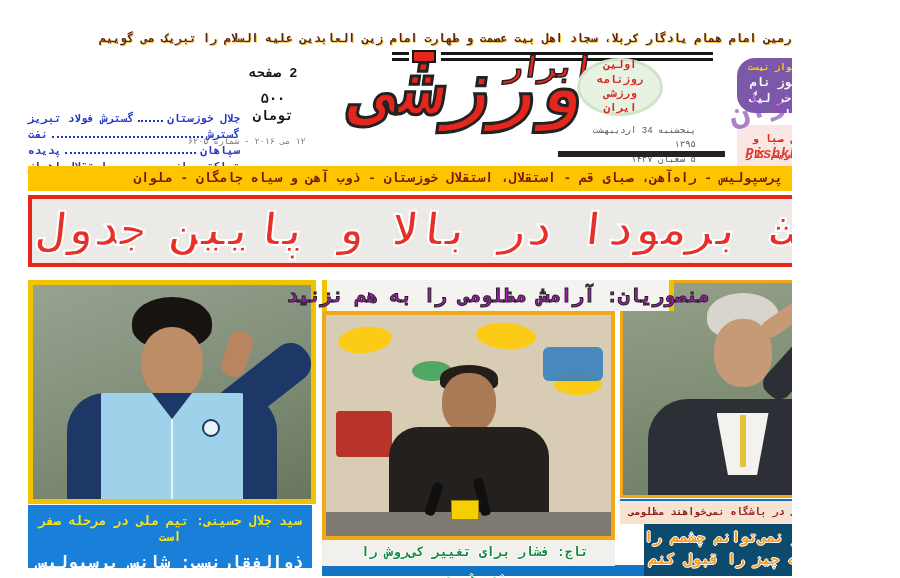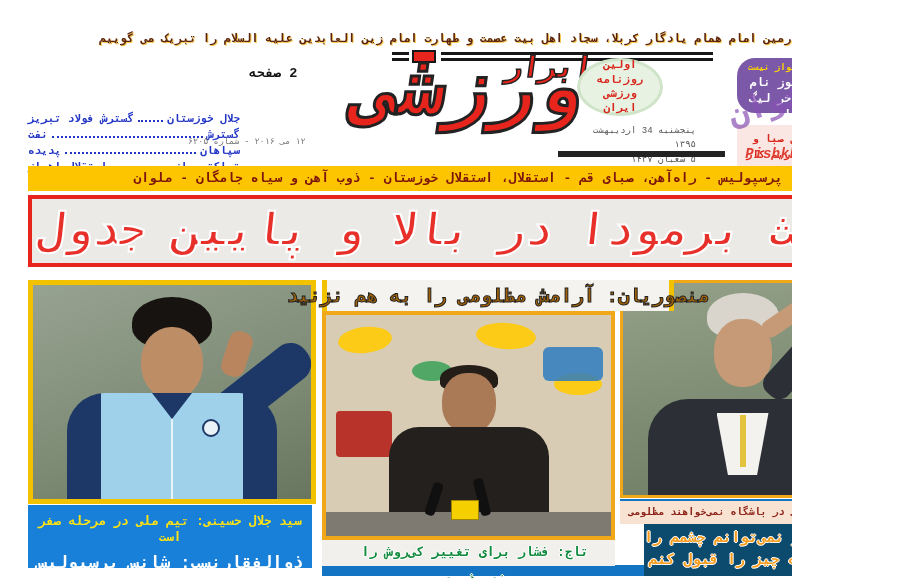--- a/index.html
+++ b/index.html
@@ -64,21 +64,21 @@
   .photo{overflow:hidden;}
   .photo-left{left:28px;top:280px;width:288px;height:224px;border:5px solid #f2c200;z-index:2;
               background:linear-gradient(160deg,#97a391 0%,#7d8b75 60%,#68765f 100%);}
   .photo-center{left:322px;top:311px;width:293px;height:229px;border:4px solid #f0a818;z-index:4;
                 background:#d8ccb4;}
   .photo-right{left:620px;top:280px;width:245px;height:218px;border:3px solid #f0a818;z-index:1;
                background:linear-gradient(170deg,#95a18a 0%,#7d8c72 55%,#6e7d63 100%);}
   .sub-headline-strip{left:322px;top:280px;width:352px;height:31px;background:#f4f3ef;z-index:6;
                       border-left:5px solid #f2c200;border-right:5px solid #f2c200;
                       display:flex;align-items:center;justify-content:center;}
-  .sub-headline-text{font-size:19px;font-weight:bold;color:#a16207;-webkit-text-stroke:1px #222;white-space:nowrap;}
+  .sub-headline-text{font-size:19px;font-weight:bold;color:#a21caf;-webkit-text-stroke:1px #222;white-space:nowrap;}
 
   
   .caption-left{left:28px;top:505px;width:284px;height:63px;background:#1880d8;text-align:center;padding-top:8px;z-index:5;}
   .caption-left-l1{color:#ffe312;font-size:12.5px;font-weight:bold;}
   .caption-left-l2{color:#ffffff;font-size:17px;font-weight:bold;margin-top:7px;}
   .caption-center{left:322px;top:540px;width:293px;height:26px;background:#f1f0ec;text-align:center;
                   line-height:26px;font-size:13px;font-weight:bold;color:#0f8a3c;z-index:5;
                   text-shadow:1px 0 #fff,-1px 0 #fff,0 1px #fff,0 -1px #fff;padding-left:13px;}
   .blue-bar{left:322px;top:565px;width:543px;height:11px;background:#1374c4;z-index:3;}
   .caption-right-top{left:620px;top:499px;width:245px;height:25px;background:#f8e3d2;text-align:center;
@@ -156,20 +156,21 @@
       <span>پدیده</span>
     </div>
     <div class="fx-row">
       <span>تراکتورسازی</span>
       <span class="fx-dots"></span>
       <span>استقلال اهواز</span>
     </div>
   </div>
 
   <div class="abs pages">2 صفحه</div>
+  <div class="abs price">۵۰۰ تومان</div>
   <div class="abs greg-date">۱۲ می ۲۰۱۶ - شماره ۶۲۰۵</div>
 
   <div class="abs title-main">ورزشی</div>
   <div class="abs title-top">ابرار</div>
   <div class="abs badge">اولین روزنامه ورزشی ایران</div>
 
   <div class="abs fa-dates">
     <span>پنجشنبه 34 اردیبهشت ۱۳۹۵</span>
     <span>۵ شعبان ۱۴۳۷</span>
   </div>

